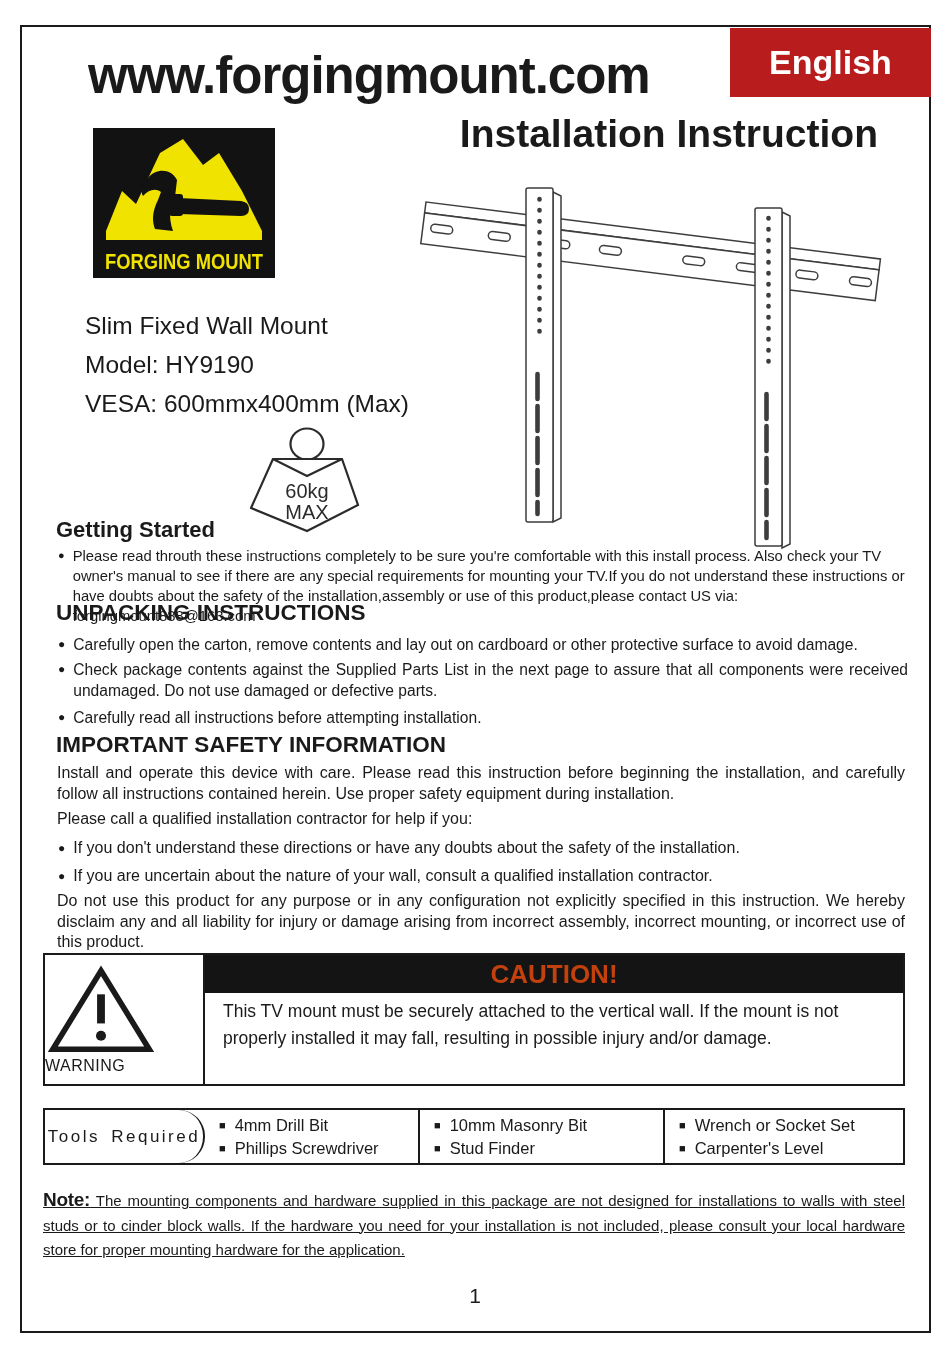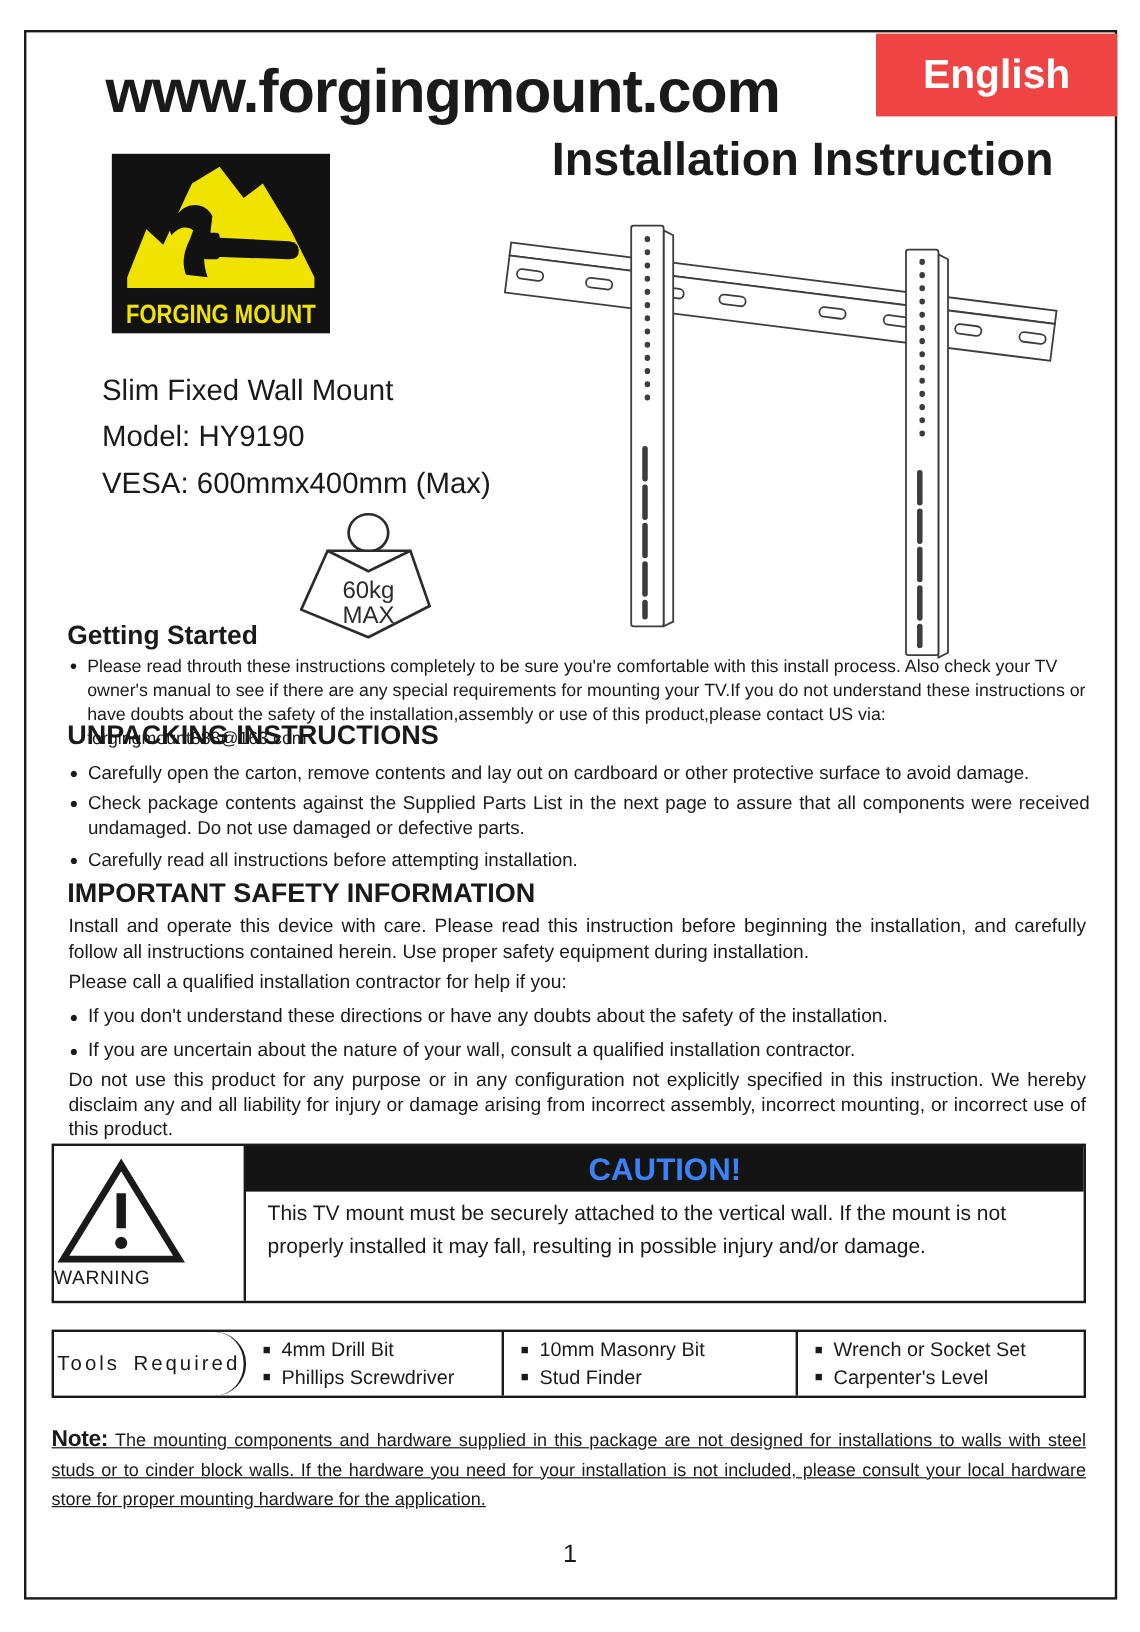--- a/index.html
+++ b/index.html
@@ -6,21 +6,21 @@
   html,body { width:950px; height:1360px; background:#ffffff;
     font-family:"Liberation Sans", sans-serif; color:#1a1a1a; }
   body { position:relative; overflow:hidden; }
 
   .page-border { position:absolute; left:20px; top:25px; width:911px; height:1308px;
     border:2px solid #1a1a1a; }
 
   .site-title { position:absolute; left:88px; top:46px; font-size:51px; font-weight:bold;
     letter-spacing:-1px; white-space:nowrap; }
   .lang-badge { position:absolute; right:19px; top:28px; width:201px; height:69px;
-    background:#ef4444; color:#ffffff; font-size:34px; font-weight:bold;
+    background:#b91c1c; color:#ffffff; font-size:34px; font-weight:bold;
     display:flex; align-items:center; justify-content:center; }
   .doc-title { position:absolute; right:72px; top:112px; font-size:39px; font-weight:bold;
     white-space:nowrap; }
 
   .logo { position:absolute; left:93px; top:128px; }
   .mount-illu { position:absolute; left:420px; top:166px; }
 
   .product-block { position:absolute; left:85px; top:306px; font-size:24.5px; line-height:39px; }
 
   .weight-icon { position:absolute; left:250px; top:424px; }
@@ -55,21 +55,21 @@
   .sf-b .dot { font-size:12px; line-height:20px; }
   .sf-b1 { left:58px; top:838px; }
   .sf-b2 { left:58px; top:866px; }
 
   .caution-box { position:absolute; left:43px; top:953px; width:862px; height:133px;
     border:2px solid #1a1a1a; display:flex; }
   .caution-left { flex:0 0 160px; border-right:2px solid #1a1a1a;
     display:flex; flex-direction:column; align-items:flex-start; justify-content:flex-start; padding-top:10px; }
   .warning-label { font-size:16px; margin-top:2px; letter-spacing:0.5px; }
   .caution-right { flex:1 1 auto; display:flex; flex-direction:column; }
-  .caution-header { height:38px; background:#141414; color:#3b82f6; font-size:26px; font-weight:bold;
+  .caution-header { height:38px; background:#141414; color:#c2410c; font-size:26px; font-weight:bold;
     display:flex; align-items:center; justify-content:center; }
   .caution-body { padding:5px 12px 0 18px; font-size:17.5px; line-height:26.5px; }
 
   .tools-table { position:absolute; left:43px; top:1108px; width:862px; height:57px;
     border:2px solid #1a1a1a; display:grid; grid-template-columns:160px 215px 245px 1fr; }
   .tools-cell { border-right:2px solid #1a1a1a; display:flex; flex-direction:column;
     justify-content:center; padding-left:14px; }
   .tools-cell:last-child { border-right:none; }
   .tools-label-cell { align-items:center; justify-content:center; padding-left:0;border-radius:26px; }
   .tools-label { font-size:17px; letter-spacing:2.5px; word-spacing:4px; }

